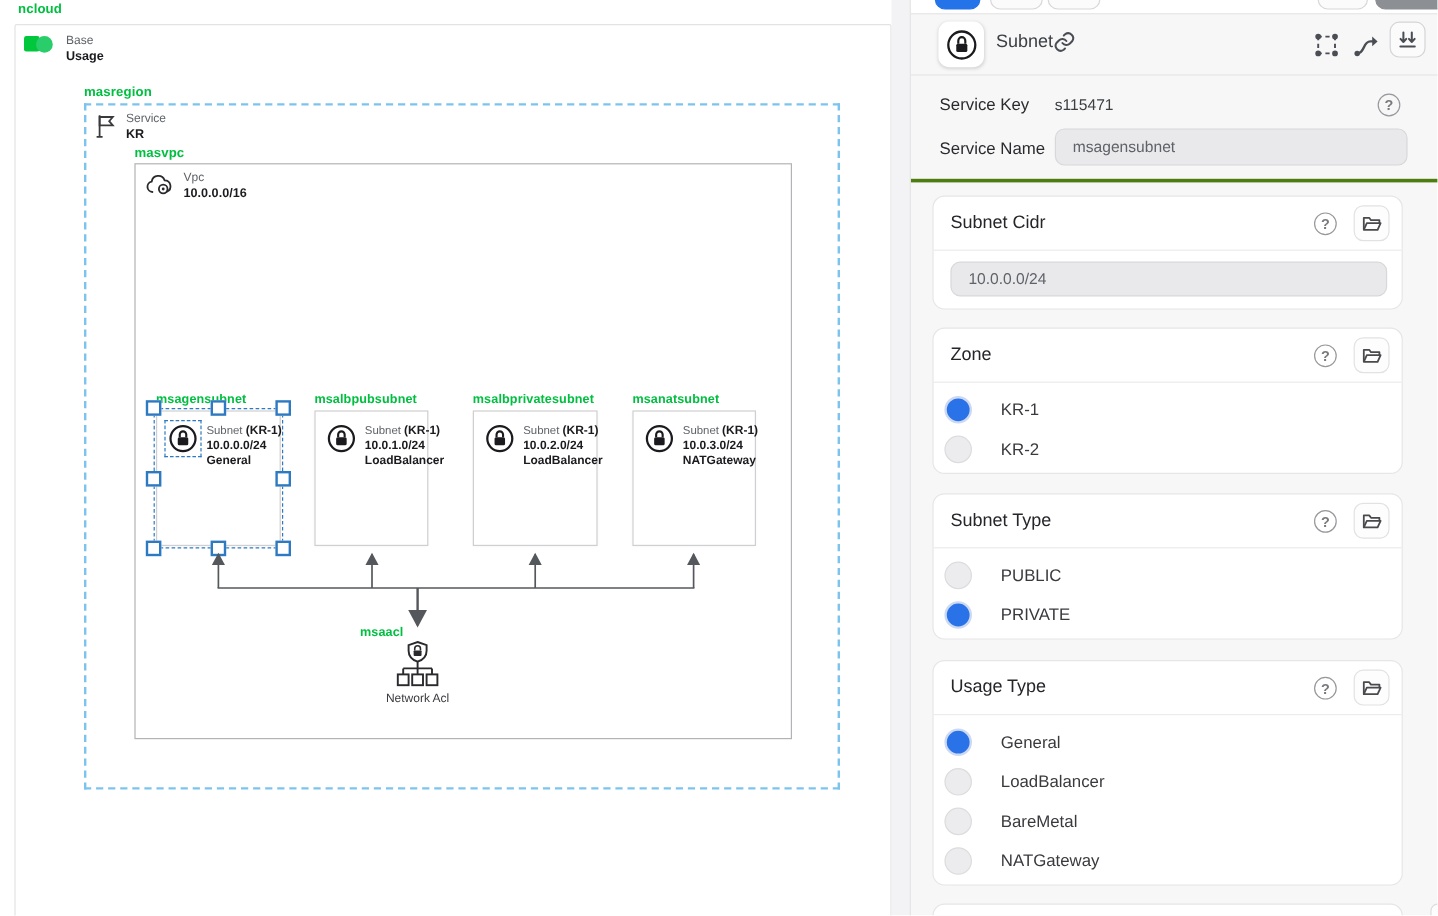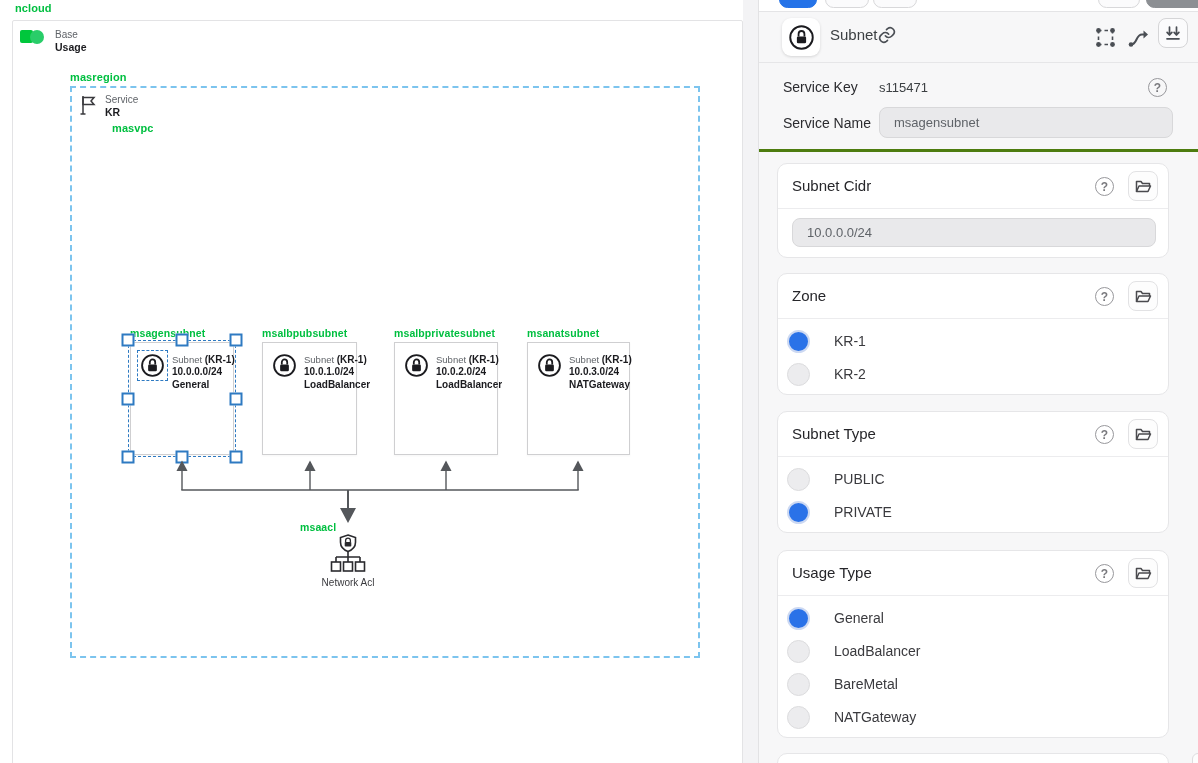--- a/index.html
+++ b/index.html
@@ -120,20 +120,35 @@
           </svg>
         </span>
         <span class="node-text">
           <div class="lbl">Service</div>
           <div class="val">KR</div>
         </span>
       </div>
     </div>
 
     <div class="tag" style="left:112px; top:122px;">masvpc</div>
+    <div class="vpc-box">
+      <div class="node-head" style="left:7px; top:6px;">
+        <span>
+          <svg width="26" height="22" viewBox="0 0 26 22" fill="none" stroke="#2a2a2e" stroke-width="1.5">
+            <path d="M7 17 a4.4 4.4 0 0 1 -.6 -8.7 a5.6 5.6 0 0 1 10.8 -1 a4.9 4.9 0 0 1 1.9 9.4" stroke-linecap="round"></path>
+            <circle cx="16" cy="14.5" r="3.6"></circle>
+            <circle cx="16" cy="14.5" r="1.2" fill="#2a2a2e" stroke="none"></circle>
+          </svg>
+        </span>
+        <span class="node-text">
+          <div class="lbl">Vpc</div>
+          <div class="val">10.0.0.0/16</div>
+        </span>
+      </div>
+    </div>
 
     <div class="tag" style="left:130px; top:327px; font-size:10.5px;">msagensubnet</div>
     <div class="tag" style="left:262px; top:327px; font-size:10.5px;">msalbpubsubnet</div>
     <div class="tag" style="left:394px; top:327px; font-size:10.5px;">msalbprivatesubnet</div>
     <div class="tag" style="left:527px; top:327px; font-size:10.5px;">msanatsubnet</div>
 
     <div class="subnet-box" style="left:130px; width:104px;">
       <div class="subnet-inner">
         <span style="position:relative;">
           <svg width="25" height="25" viewBox="0 0 24 24" fill="none">

